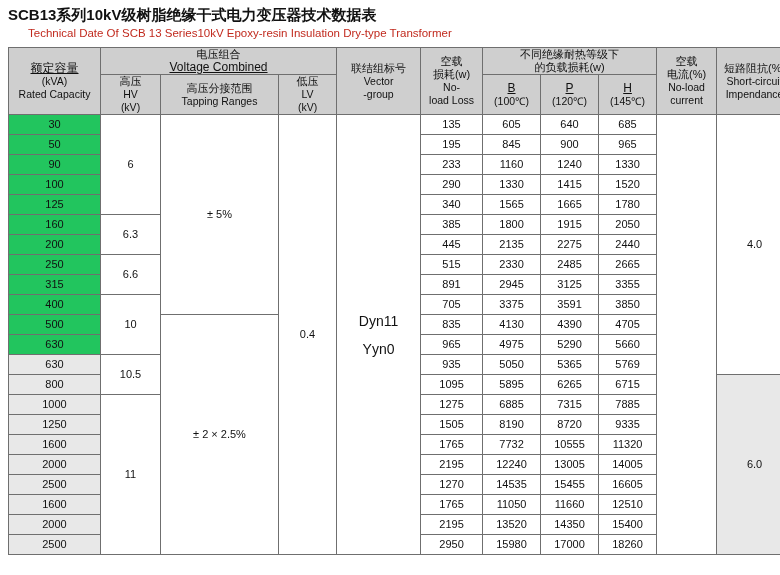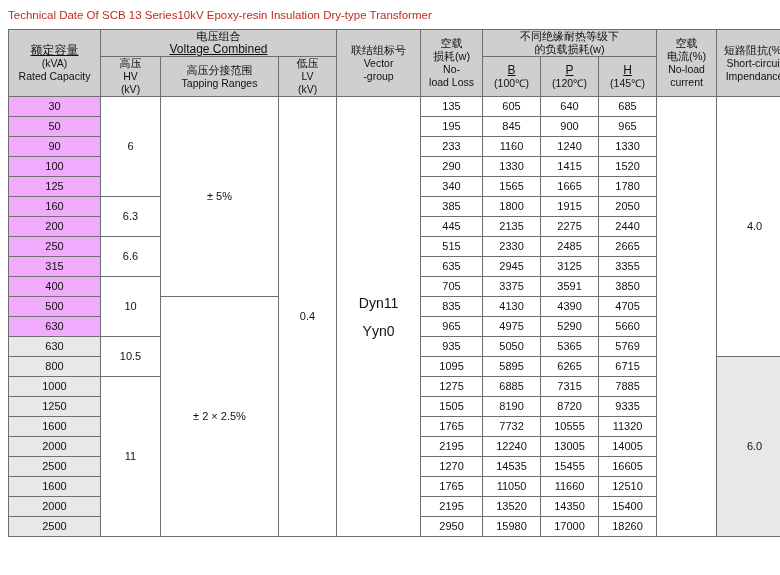--- a/index.html
+++ b/index.html
@@ -10,21 +10,21 @@
     color:#111;
     overflow:hidden;
   }
   .page{position:relative;width:780px;height:575px;}
 
   .title-block{padding:6px 8px 2px 8px;}
   .title-cn{
     font-size:15px;font-weight:bold;color:#111;letter-spacing:0px;line-height:18px;
   }
   .title-en{
-    font-size:11.5px;color:#c12a1e;line-height:16px;margin-top:1px;
+    font-size:11.5px;color:#c12a1e;line-height:16px;margin-top:1px;margin-left:20px;
   }
 
   table.spec{
     border-collapse:collapse;
     width:764px;
     margin:4px 8px 0 8px;
     table-layout:fixed;
   }
   table.spec td, table.spec th{
     border:1px solid #6f6f6f;
@@ -36,21 +36,21 @@
   .hdr{
     background:#cfcfcf;
     font-weight:normal;
     line-height:13px;
     padding:2px 1px;
   }
   .hdr .cn{font-size:11px;display:block;}
   .hdr .en{font-size:10.5px;display:block;}
   .hdr .big{font-size:12px;text-decoration:underline;}
   .cell{height:19px;line-height:19px;background:#ffffff;font-size:11.5px;}
-  .cap{background:#f0abfc;}
+  .cap{background:#22c55e;}
   .shade{background:#e8e8e8;}
   .tall{font-size:12px;}
   .vg{font-size:14px;line-height:20px;}
   .imp{font-size:12.5px;}
   .hv{font-size:12px;}
 
   
   col.c-cap{width:92px;}
   col.c-hv{width:60px;}
   col.c-tap{width:118px;}
@@ -62,20 +62,21 @@
   col.c-h{width:58px;}
   col.c-cur{width:60px;}
   col.c-imp{width:76px;}
 </style>
 </head>
 <body>
 
 <div class="page">
 
   <div class="title-block">
+    <div class="title-cn">SCB13系列10kV级树脂绝缘干式电力变压器技术数据表</div>
     <div class="title-en">Technical Date Of SCB 13 Series10kV Epoxy-resin Insulation Dry-type Transformer</div>
   </div>
 
   <table class="spec">
     <colgroup>
       <col class="c-cap">
         <col class="c-hv">
         <col class="c-tap">
         <col class="c-lv">
         <col class="c-vec">
@@ -222,21 +223,21 @@
       <tr>
         <td class="cell cap">250</td>
         <td class="cell hv" rowspan="2">6.6</td>
         <td class="cell">515</td>
         <td class="cell">2330</td>
         <td class="cell">2485</td>
         <td class="cell">2665</td>
       </tr>
       <tr>
         <td class="cell cap">315</td>
-        <td class="cell">635</td>
+        <td class="cell">891</td>
         <td class="cell">2945</td>
         <td class="cell">3125</td>
         <td class="cell">3355</td>
       </tr>
 
       <tr>
         <td class="cell cap">400</td>
         <td class="cell hv" rowspan="3">10</td>
         <td class="cell">705</td>
         <td class="cell">3375</td>

